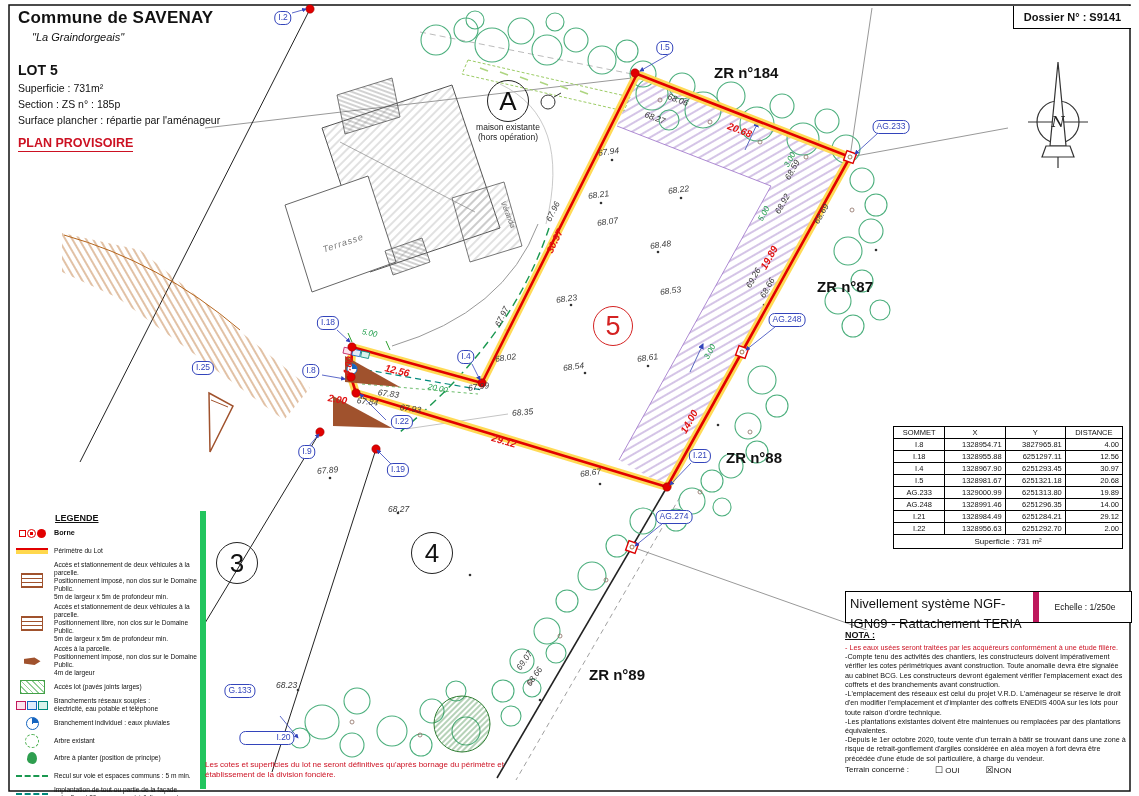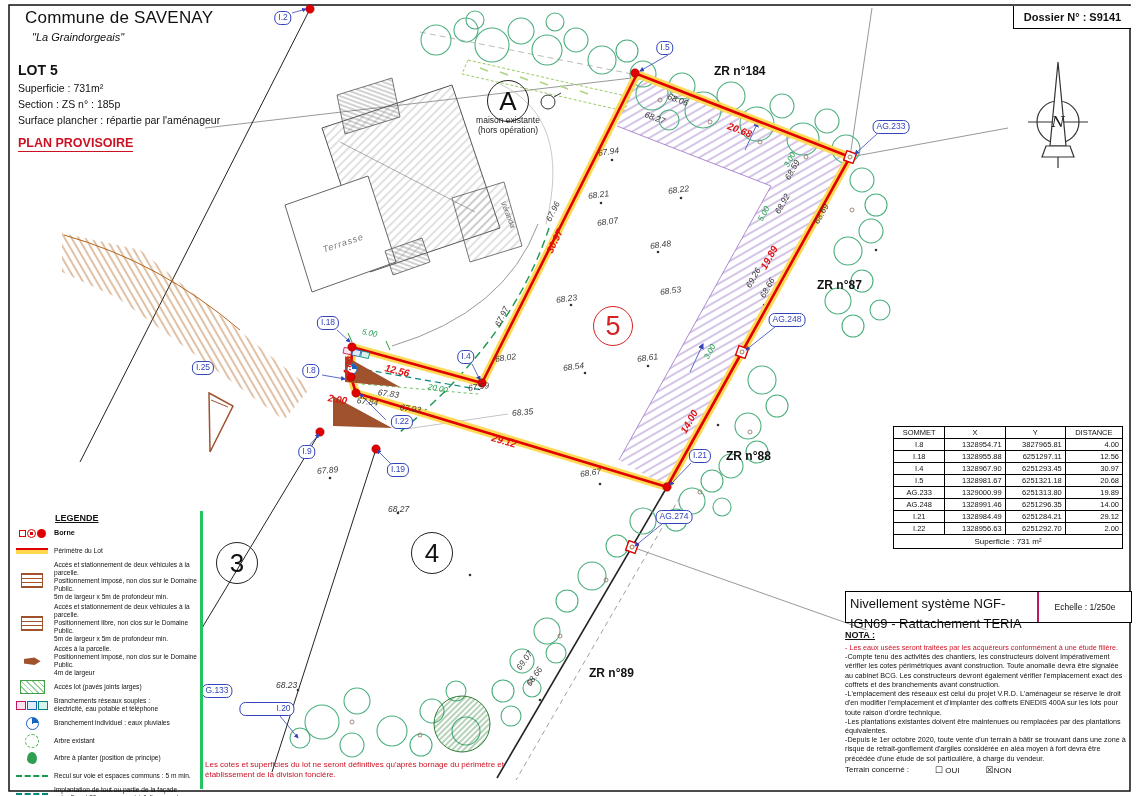--- a/index.html
+++ b/index.html
@@ -4,72 +4,72 @@
 <style>
   html,body{margin:0;padding:0;background:#fff;}
   body{width:1139px;height:796px;position:relative;overflow:hidden;
        font-family:"Liberation Sans",sans-serif;color:#111;}
   .plan-svg{position:absolute;left:0;top:0;z-index:0;}
   .overlay{position:absolute;inset:0;z-index:2;pointer-events:none;}
   .panel{position:absolute;background:#fff;z-index:5;}
 
   
   .hdr{position:absolute;left:18px;top:8px;z-index:4;}
-  .h-title{font-size:17px;font-weight:400;letter-spacing:.2px;text-align:center;}
+  .h-title{font-size:17px;font-weight:700;letter-spacing:.2px;}
   .h-sub{font-size:11px;font-style:italic;margin:3px 0 0 14px;}
   .h-lot{font-size:14px;font-weight:bold;margin-top:19px;}
   .h-line{font-size:10.5px;margin-top:4px;}
   .h-prov{display:inline-block;margin-top:10px;color:#cc1122;font-size:12.5px;
           font-weight:bold;border-bottom:1.2px solid #cc1122;padding-bottom:1px;}
 
   
   .dossier{position:absolute;left:1013px;top:6px;width:117px;height:22px;z-index:4;
            border-left:1.5px solid #000;border-bottom:1.5px solid #000;background:#fff;
            display:flex;align-items:center;justify-content:center;
            font-size:11px;font-weight:bold;}
   .n-letter{position:absolute;left:1050px;top:113px;z-index:4;width:16px;text-align:center;
             font-family:"DejaVu Serif",serif;font-style:italic;font-size:15px;color:#222;}
 
   
   .vlabel{position:absolute;transform:translate(-50%,-50%);border:1px solid #3344bb;
           border-radius:6px;padding:0 3px;height:12px;line-height:11px;font-size:8.5px;
           color:#3344bb;background:#fff;white-space:nowrap;}
-  .zone{position:absolute;font-size:12px;font-weight:bold;white-space:nowrap;}
+  .zone{position:absolute;font-size:15px;font-weight:bold;white-space:nowrap;}
   .elev{position:absolute;font-size:8.5px;font-style:italic;color:#3a3a3a;
         white-space:nowrap;transform-origin:0 50%;margin-top:-4px;}
   .dimr{position:absolute;font-size:10px;font-weight:bold;font-style:italic;color:#e11212;
         white-space:nowrap;transform-origin:0 50%;margin-top:-5px;}
   .dimg{position:absolute;font-size:8px;font-style:italic;color:#1f9e4b;
         white-space:nowrap;transform-origin:0 50%;margin-top:-4px;}
   .pcircle{position:absolute;transform:translate(-50%,-50%);width:40px;height:40px;
            border:1.6px solid #222;border-radius:50%;display:flex;align-items:center;
            justify-content:center;font-size:26px;color:#111;}
   .pcircle.red{border-color:#d42222;color:#d42222;width:38px;height:38px;font-size:27px;}
-  .maison{position:absolute;left:508px;top:115px;transform:translateX(-50%);z-index:2;
+  .maison{position:absolute;left:508px;top:122px;transform:translateX(-50%);z-index:2;
           font-size:8.5px;text-align:center;line-height:1.2;color:#222;}
   .terrasse{position:absolute;left:322px;top:238px;font-size:9px;font-style:italic;
             color:#777;transform:rotate(-18deg);letter-spacing:1px;}
   .veranda{position:absolute;left:494px;top:210px;font-size:7.5px;font-style:italic;
            color:#666;transform:rotate(68deg);}
 
   
   .tbl{left:893px;top:417px;width:230px;}
   .t-title{border:1px solid #000;font-size:8.5px;text-align:center;padding:2px 0;}
   .tbl table{border-collapse:collapse;width:100%;margin-top:9px;font-size:7.5px;}
   .tbl th,.tbl td{border:1px solid #000;padding:1px 3px;height:9px;}
   .tbl th{font-weight:normal;text-align:center;}
   .tbl td.num{text-align:right;}
   .tbl td.som{text-align:center;}
   .t-foot{border:1px solid #000;border-top:none;font-size:8px;text-align:center;padding:2px 0;}
 
   
   .scalebox{left:845px;top:591px;width:285px;height:30px;border:1px solid #000;
             display:flex;z-index:5;}
   .sb-left{flex:1;padding:2px 4px;font-size:13px;line-height:1.55;}
-  .sb-right{width:92px;border-left:2px solid #be185d;display:flex;align-items:center;
+  .sb-right{width:92px;border-left:6px solid #be185d;display:flex;align-items:center;
             justify-content:center;font-size:8.5px;}
 
   
   .nota{left:845px;top:630px;width:283px;z-index:5;}
   .nota-title{font-size:9px;font-weight:bold;text-decoration:underline;margin-bottom:3px;}
   .npara{font-size:7.2px;line-height:1.28;color:#111;}
   .npara.red{color:#cc1122;}
   .terrain{font-size:8px;margin-top:2px;display:flex;gap:26px;}
   .cbx{font-size:9px;}
 
@@ -384,22 +384,22 @@
     <div class="vlabel" style="left: 787px; top: 320px;">AG.248</div>
     <div class="vlabel" style="left: 700px; top: 456px;">I.21</div>
     <div class="vlabel" style="left: 674px; top: 517px;">AG.274</div>
     <div class="vlabel" style="left: 328px; top: 323px;">I.18</div>
     <div class="vlabel" style="left: 311px; top: 371px;">I.8</div>
     <div class="vlabel" style="left: 466px; top: 357px;">I.4</div>
     <div class="vlabel" style="left: 402px; top: 422px;">I.22</div>
     <div class="vlabel" style="left: 307px; top: 452px;">I.9</div>
     <div class="vlabel" style="left: 398px; top: 470px;">I.19</div>
     <div class="vlabel" style="left: 203px; top: 368px;">I.25</div>
-    <div class="vlabel" style="left: 217px; top: 691px;">G.133</div>
-    <div class="vlabel" style="left: 267px; top: 709px; padding-left: 36px;">I.20</div>
+    <div class="vlabel" style="left: 240px; top: 691px;">G.133</div>
+    <div class="vlabel" style="left: 267px; top: 738px; padding-left: 36px;">I.20</div>
   </div>
 <div class="overlay">
 
 <div class="zone" style="left: 714px; top: 64px;">ZR n°184</div>
     <div class="zone" style="left: 817px; top: 278px;">ZR n°87</div>
     <div class="zone" style="left: 726px; top: 449px;">ZR n°88</div>
     <div class="zone" style="left: 589px; top: 666px;">ZR n°89</div>
   </div>
 <div class="overlay">
 
@@ -559,21 +559,21 @@
       <div class="npara">-Les plantations existantes doivent être maintenues ou remplacées par des plantations équivalentes.</div>
       <div class="npara">-Depuis le 1er octobre 2020, toute vente d'un terrain à bâtir se trouvant dans une zone à risque de retrait-gonflement d'argiles considérée en aléa moyen à fort devra être précédée d'une étude de sol particulière, à charge du vendeur.</div>
     </div>
   <div class="terrain">
     <span>Terrain concerné :</span>
     <span><span class="cbx">☐</span> <span>OUI</span></span>
     <span><span class="cbx">☒</span><span>NON</span></span>
   </div>
 </div>
 
-<div class="panel legend" style="border-right:3px solid #22c55e;">
+<div class="panel legend" style="border-right:6px solid #22c55e;">
   <div class="l-title">LEGENDE</div>
   <div>
 
       <div class="lrow">
         <div class="li li-borne">
           <span class="s1"></span>
           <span class="s2"></span>
           <span class="s3"></span>
 
         </div>

